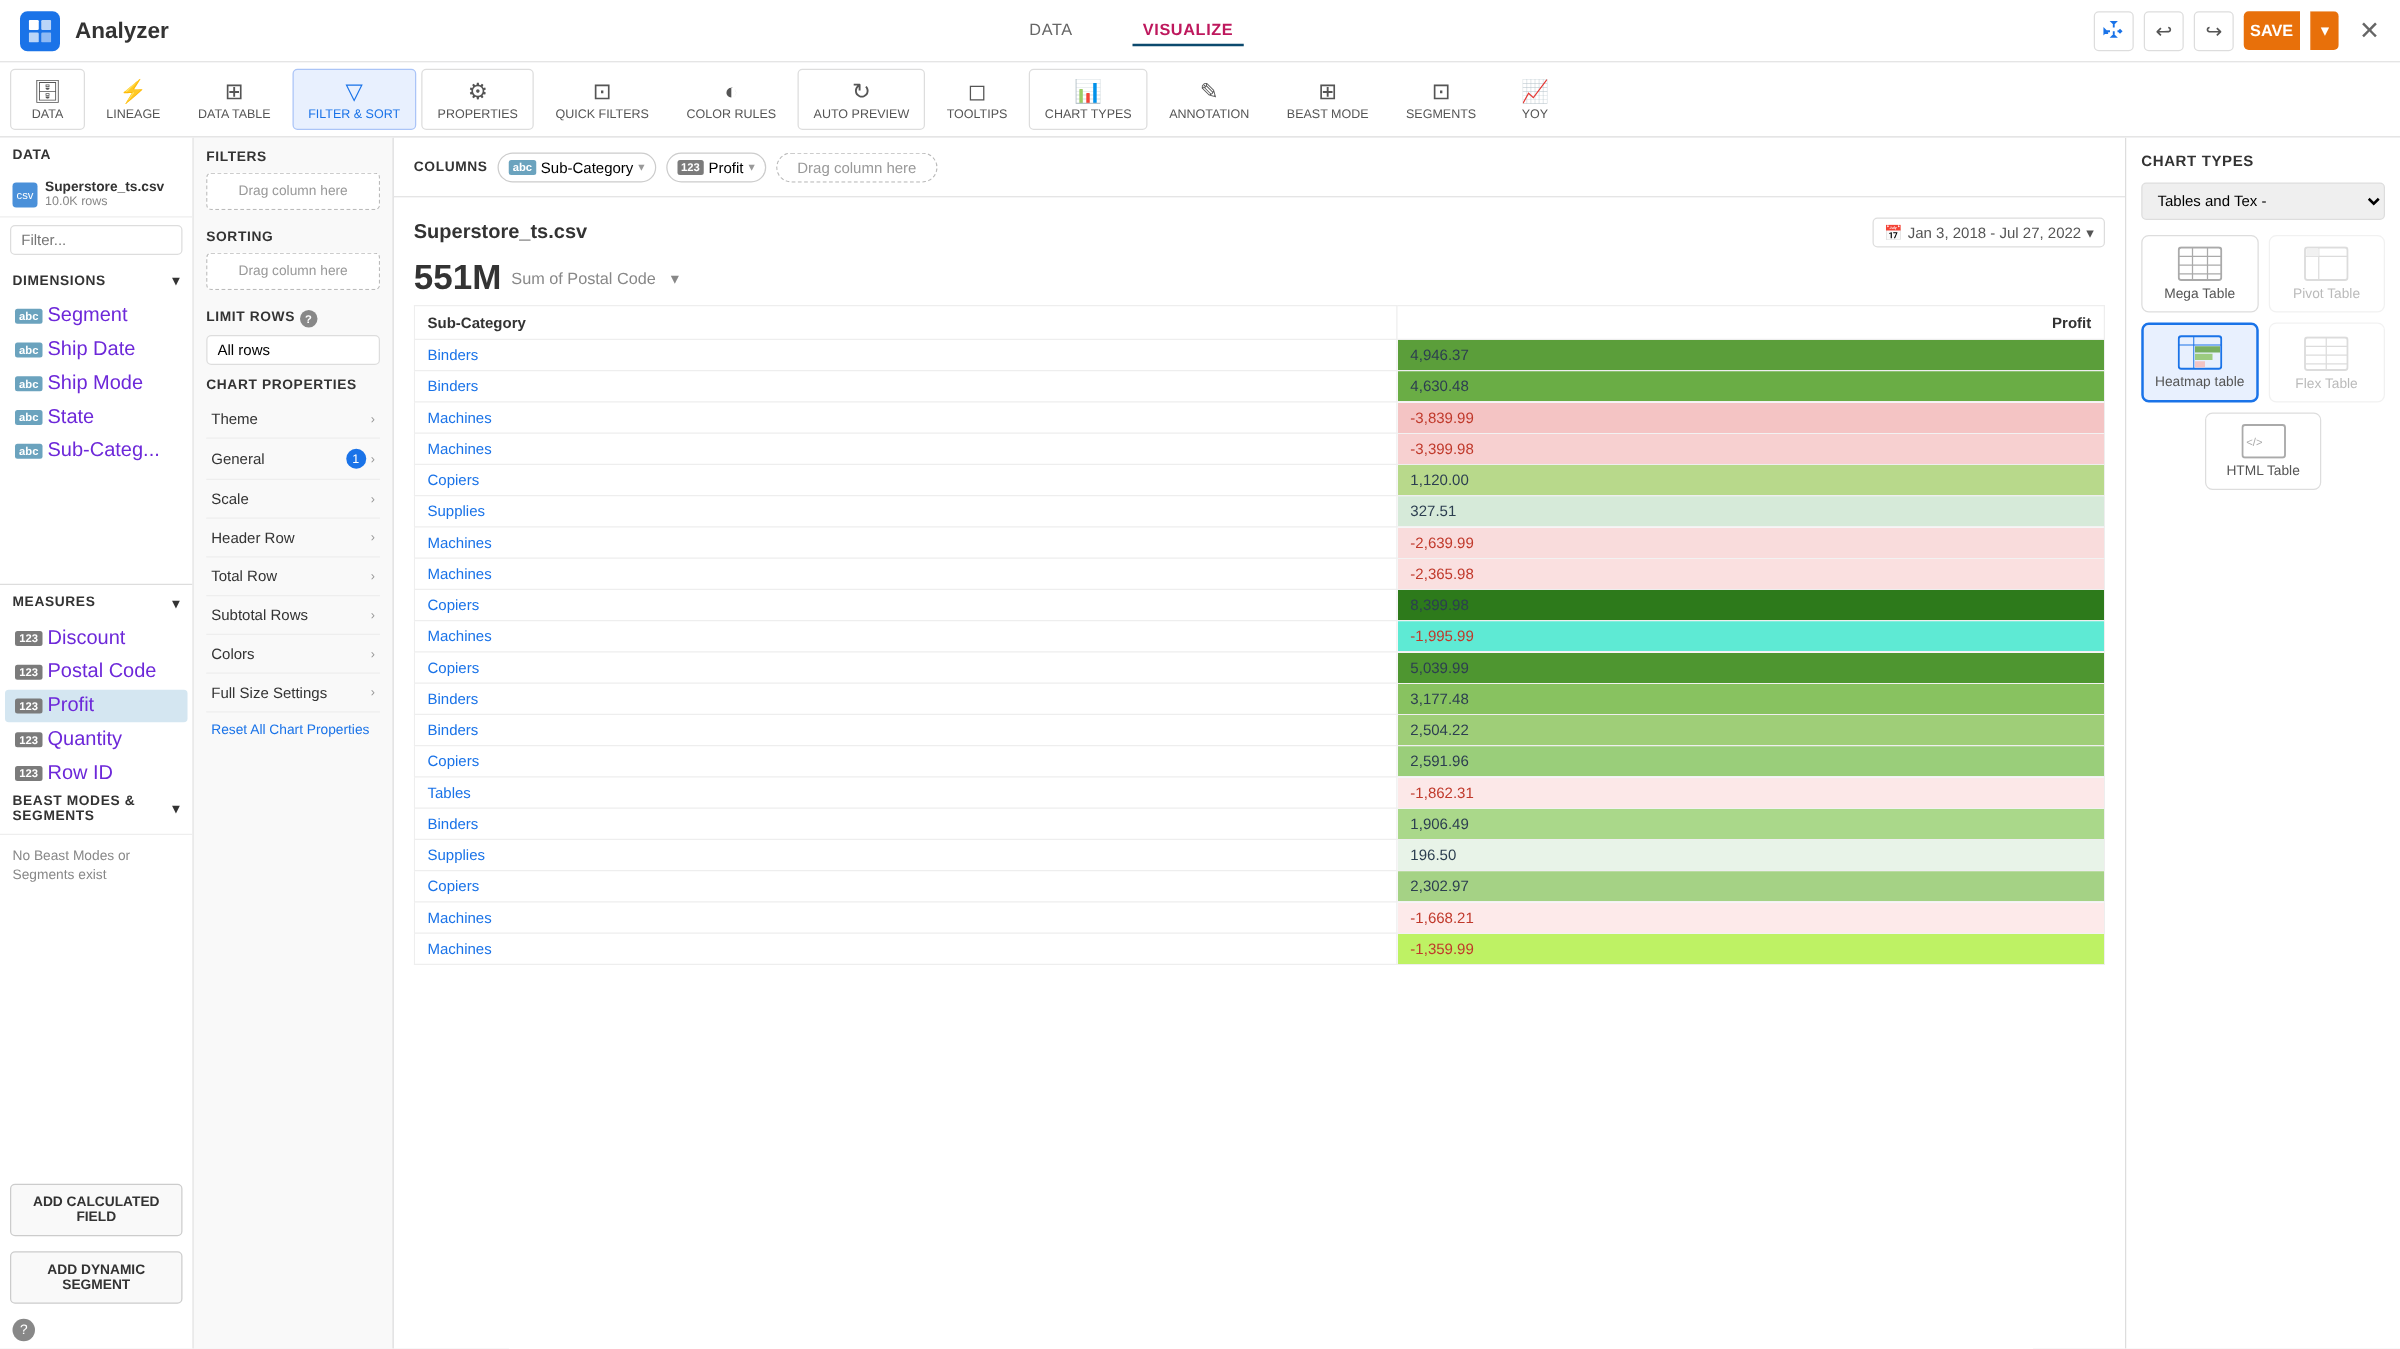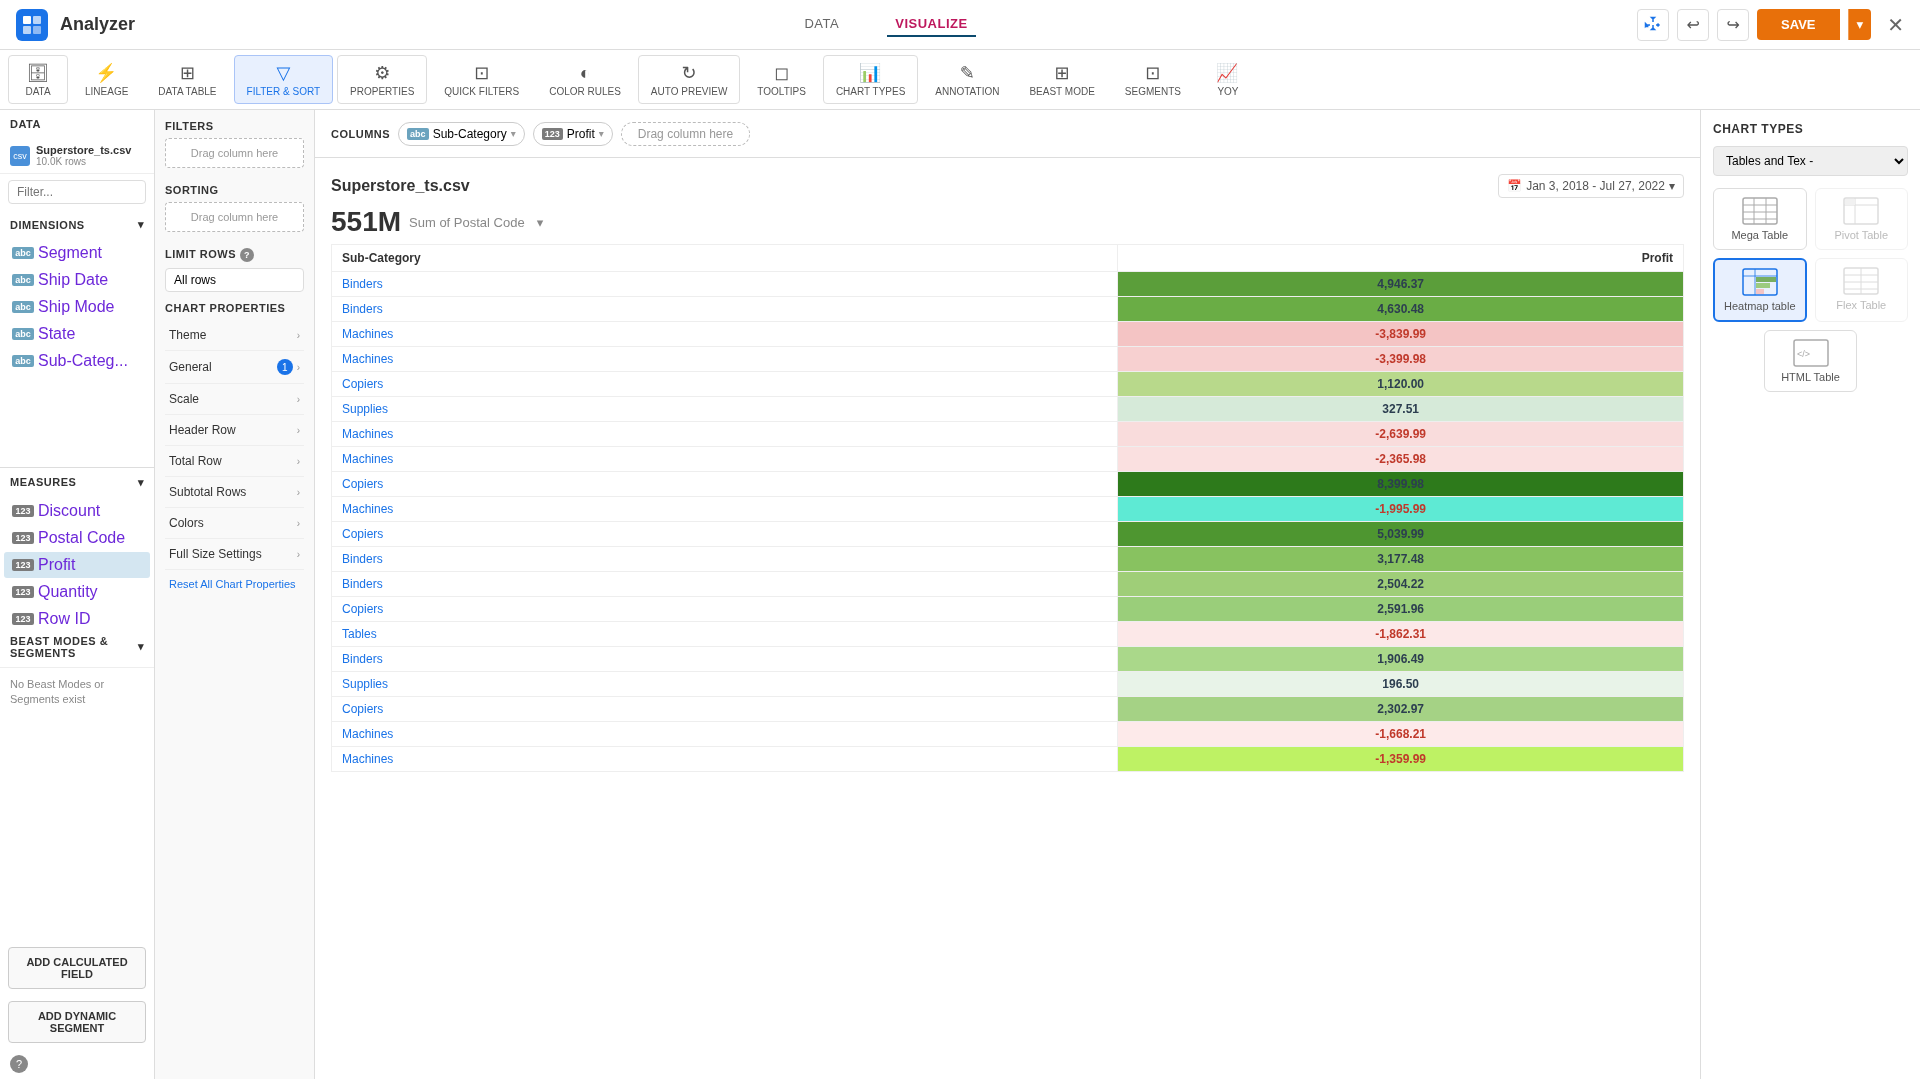--- a/index.html
+++ b/index.html
@@ -15,21 +15,21 @@
       width: 32px; height: 32px; background: #1a73e8; border-radius: 6px;
       display: flex; align-items: center; justify-content: center;
       color: white; font-weight: bold; font-size: 14px;
     }
     .top-bar-title { font-size: 18px; font-weight: 600; color: #333; }
     .top-bar-nav { flex: 1; display: flex; justify-content: center; gap: 40px; }
     .top-bar-nav-item { font-size: 13px; color: #666; cursor: pointer; padding: 4px 8px; letter-spacing: 0.5px; }
     .top-bar-nav-item.active { color: #be185d; border-bottom: 2px solid #0c4a6e; font-weight: 700; }
     .top-bar-actions { display: flex; align-items: center; gap: 8px; }
     .btn-icon { width: 32px; height: 32px; border: 1px solid #ddd; border-radius: 4px; background: #fff; display: flex; align-items: center; justify-content: center; cursor: pointer; font-size: 16px; color: #555; }
-    .btn-save { background: #e8700a; color: white; border: none; border-radius: 4px 0 0 4px; padding: 8px 24px; font-size: 13px; font-weight: 600; cursor: pointer; }
+    .btn-save { background: #e8700a; color: white; border: none; border-radius: 4px 0 0 4px; padding: 8px 5px; font-size: 13px; font-weight: 600; cursor: pointer; }
     .btn-save-arrow { background: #e8700a; color: white; border: none; border-left: 1px solid rgba(255,255,255,0.3); border-radius: 0 4px 4px 0; padding: 8px 8px; cursor: pointer; }
     .btn-close { background: none; border: none; font-size: 20px; color: #666; cursor: pointer; margin-left: 8px; }
 
     
     .toolbar {
       display: flex; align-items: center; height: 60px;
       background: #fff; border-bottom: 1px solid #ddd;
       padding: 0 8px; gap: 4px;
     }
     .toolbar-item {
@@ -155,36 +155,36 @@
     .heatmap-table { width: 100%; border-collapse: collapse; overflow: hidden; }
     .heatmap-table th {
       background: #fff; font-size: 12px; font-weight: 700; color: #333;
       padding: 6px 10px; border: 1px solid #eee; text-align: left;
     }
     .heatmap-table th:last-child { text-align: right; }
     .heatmap-table td {
       padding: 5px 10px; border: 1px solid #eee; font-size: 12px; position: relative;
     }
     .heatmap-table td.sub-cat { color: #1a73e8; cursor: pointer; }
-    .heatmap-table td.value-cell { text-align: center; font-size: 12px; font-weight: 700; }
+    .heatmap-table td.value-cell { text-align: left; font-size: 12px; font-weight: 400; }
 
     
     .right-sidebar {
       width: 220px; background: #fff; border-left: 1px solid #ddd;
       overflow-y: auto; padding: 12px;
     }
     .right-section-title { font-size: 12px; font-weight: 700; color: #333; letter-spacing: 0.5px; margin-bottom: 10px; }
     .chart-type-grid { display: grid; grid-template-columns: 1fr 1fr; gap: 8px; margin-bottom: 8px; }
     .chart-type-item {
       display: flex; flex-direction: column; align-items: center; gap: 4px;
       padding: 8px; border: 1px solid #ddd; border-radius: 6px; cursor: pointer;
       font-size: 11px; color: #555; background: #fff;
     }
     .chart-type-item.selected { border: 2px solid #1a73e8; background: #e8f0fe; }
-    .chart-type-item.disabled { opacity: 0.4; }
+    .chart-type-item.disabled { opacity: 0.4; justify-content: flex-end; }
 
     
     .table-wrapper { flex: 1; overflow-y: auto; position: relative; }
 
     
     .beast-modes { padding: 8px 10px; border-top: 1px solid #eee; }
     .beast-text { font-size: 11px; color: #888; }
   </style>
 </head>
 <body>

